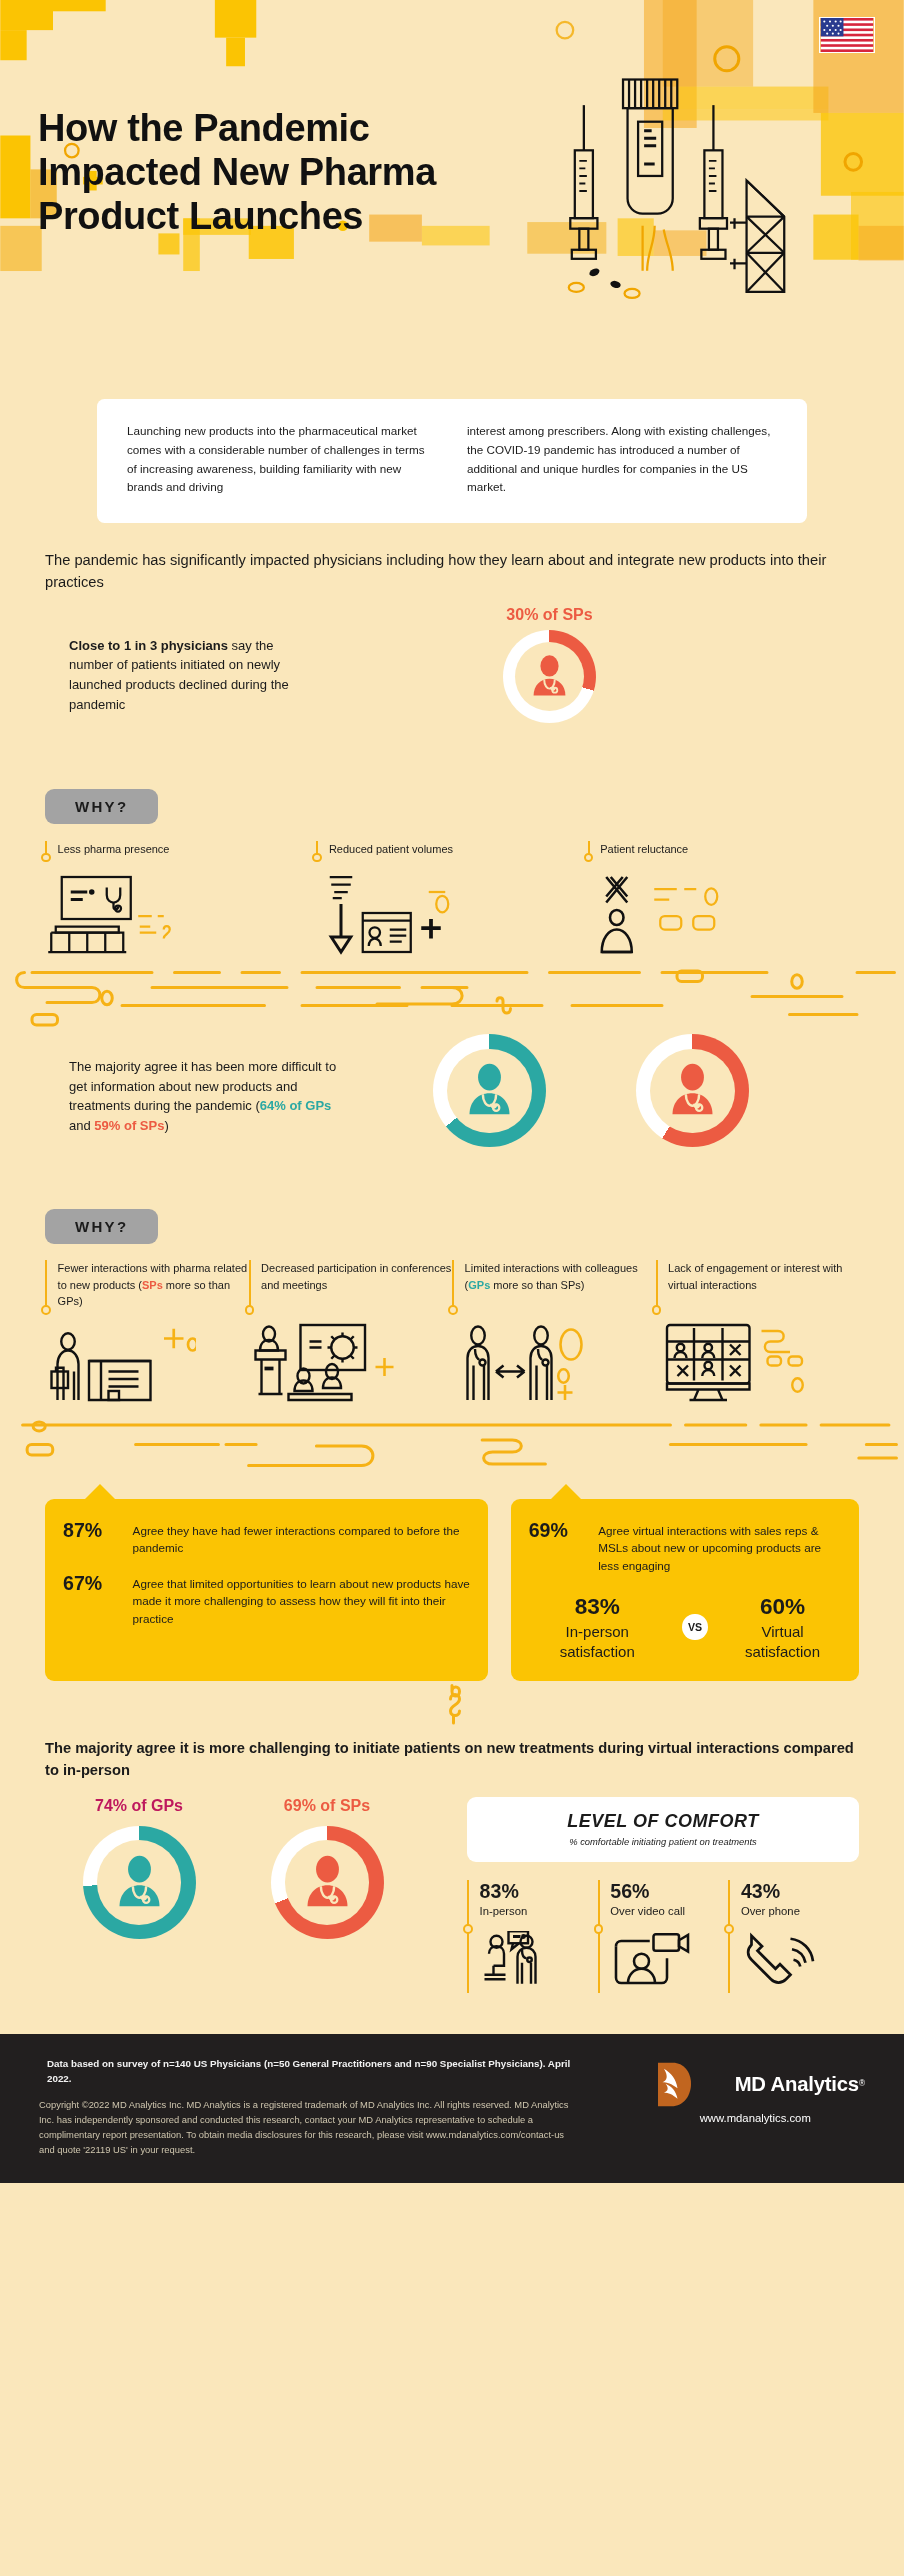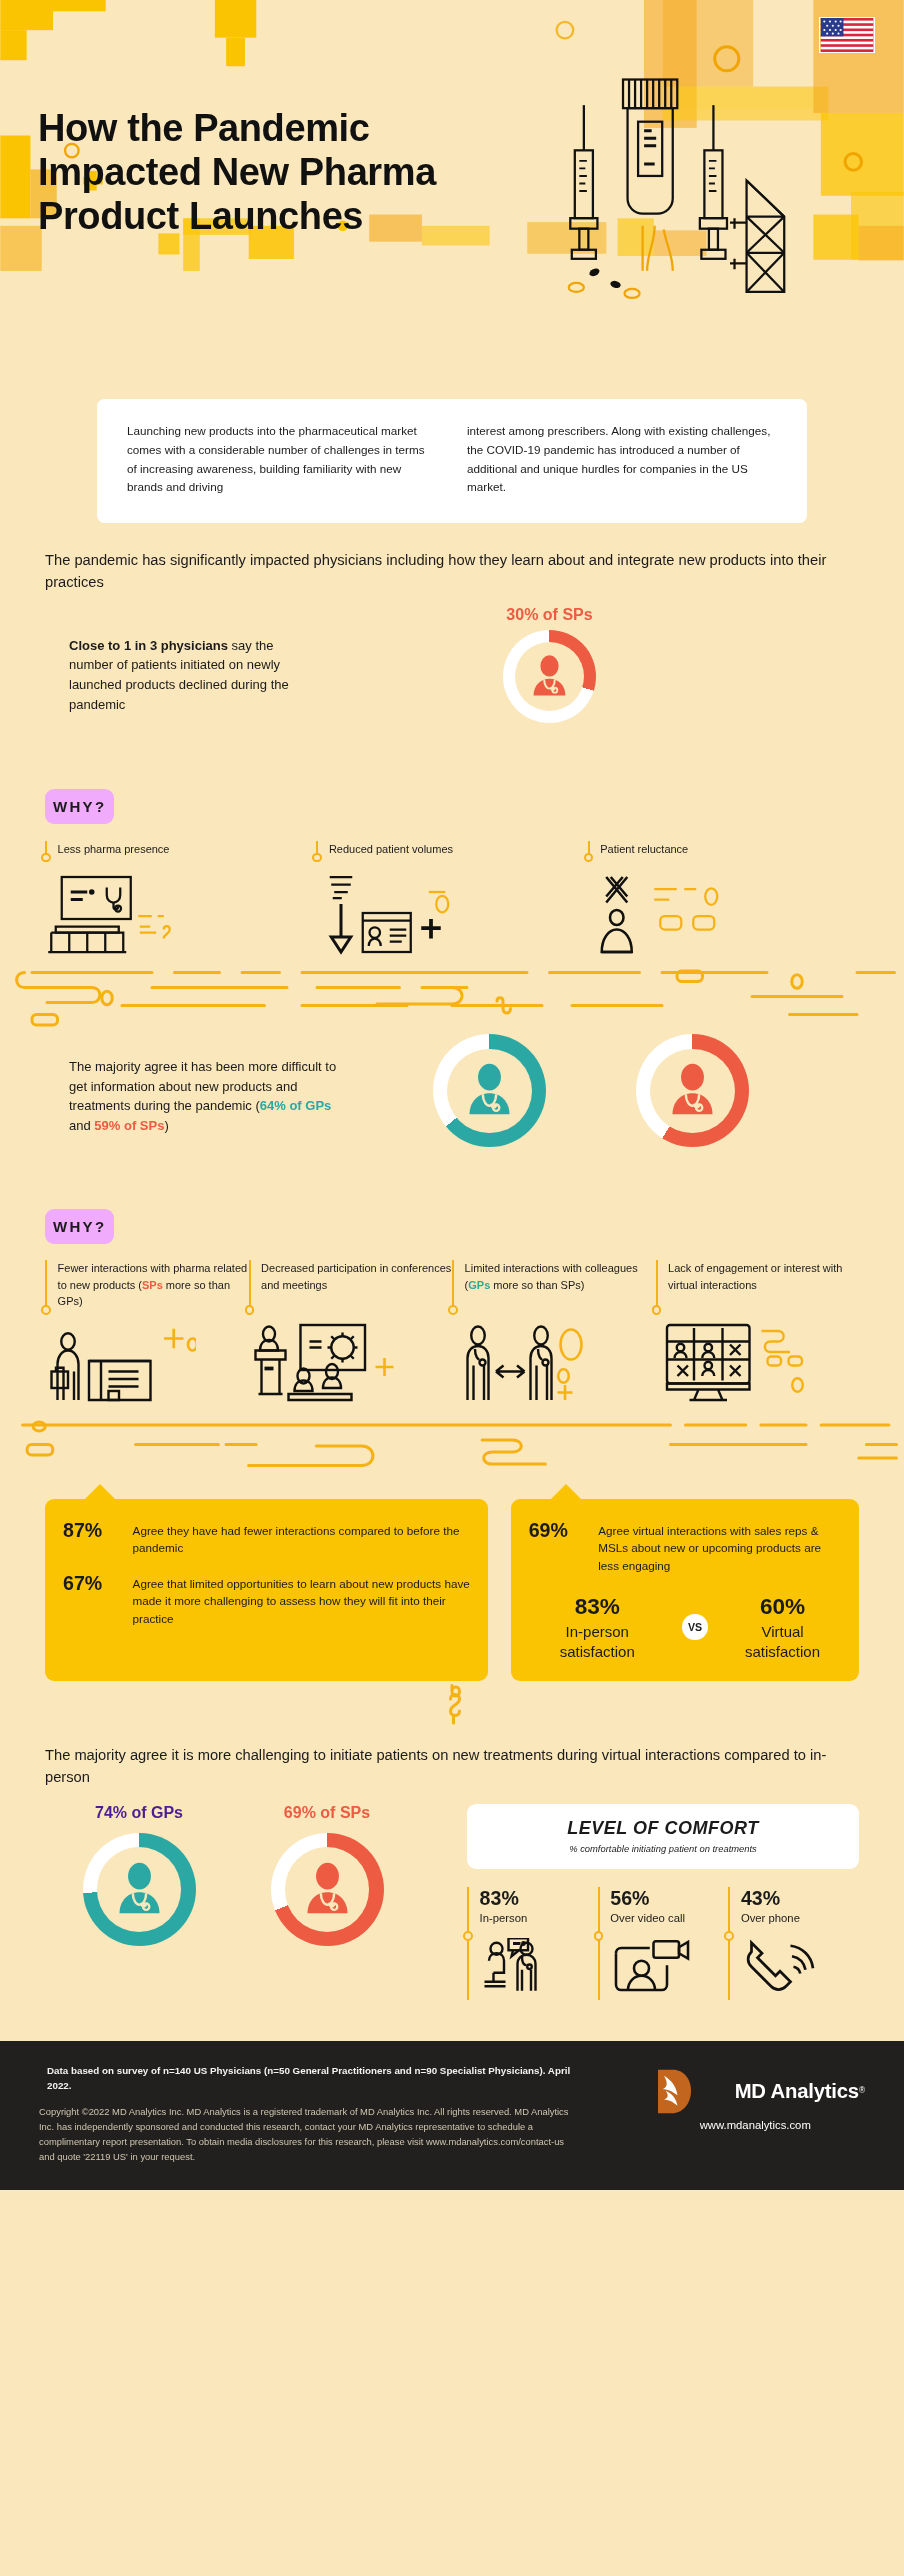--- a/index.html
+++ b/index.html
@@ -44,22 +44,22 @@
   .donut-item { width: 143px; text-align:center; }
   .donut-cap { font-size: 16px; font-weight: 800; margin-bottom: 6px; }
   .donut { width: 93px; height: 93px; border-radius: 50%; margin: 0 auto; position: relative; }
   .donut .hole { position:absolute; inset: 12px; background: #fae7bb; border-radius:50%;
                  display:flex; align-items:center; justify-content:center; }
   .donut.big { width: 113px; height: 113px; }
   .donut.big .hole { inset: 14.3px; }
 
   
   .why-badge {
-    display:inline-block; background:#f0abfc; border-radius: 9px;
-    padding: 9px 8px; font-size: 15px; font-weight: 800; letter-spacing: 2.3px;
+    display:inline-block; background:#a3a3a3; border-radius: 9px;
+    padding: 9px 30px; font-size: 15px; font-weight: 800; letter-spacing: 2.3px;
     margin: 10.6px 0 0 45px;
   }
 
   
   .why-cols { display:flex; margin: 16.6px 45px 0 45px; gap: 0; }
   .why-col { padding-left: 10.6px; border-left: 2.3px solid #f6b215; position: relative; }
   .why-col .dot { position:absolute; left:-6px; bottom:-5.3px; width:9.8px; height:9.8px;
                   border-radius:50%; background:#fae7bb; border:2.3px solid #f6b215; }
   .why-col .lbl { font-size: 11px; line-height: 1.5; }
   .why-col .lbl .teal { color:#2ba8a3; font-weight:800; }
@@ -561,26 +561,26 @@
   
   <svg width="904" height="45" viewBox="0 0 1200 60" style="display:block;">
     <g fill="none" stroke="#f6b215" stroke-width="4" stroke-linecap="round">
       <path d="M600 6v8c0 8 10 8 10 0s-10-8-10 0"></path>
       <path d="M598 24c0-8 12-8 12 0s-12 8-12 16 12 8 12 0"></path>
       <path d="M602 46v10"></path>
     </g>
   </svg>
 
   
-  <div class="sec-head" style="margin-top:18px;">The majority agree it is more challenging to initiate patients on new treatments during virtual interactions compared to in-person</div>
+  <div class="sec-head" style="margin-top:11px;font-weight:bold;">The majority agree it is more challenging to initiate patients on new treatments during virtual interactions compared to in-person</div>
 
   <div style="display:flex; margin: 16.6px 45px 0 45px; align-items:flex-start;">
     <div style="width:422px; display:flex;">
       <div class="donut-item" style="width:188px;">
-        <div class="donut-cap" style="color:#4c1d95;">74% of GPs</div>
+        <div class="donut-cap" style="color:#be185d;">74% of GPs</div>
         <div class="donut big" style="background:conic-gradient(#2ba8a3 0 74%, #ffffff 74% 100%); margin-top:10.6px;">
           <div class="hole">
             <svg width="59" height="59" viewBox="0 0 62 62">
               <ellipse cx="31" cy="17" rx="12" ry="14" fill="#2ba8a3"></ellipse>
               <path d="M10 56c0-13 9-22 21-22s21 9 21 22z" fill="#2ba8a3"></path>
               <path d="M24 35c0 8 4 12 7 12s7-4 7-12" fill="none" stroke="#fae7bb" stroke-width="2.6"></path>
               <path d="M38 45c0 5-5 5-5 0" fill="none" stroke="#fae7bb" stroke-width="2.6"></path>
               <circle cx="38" cy="49" r="3.3" fill="none" stroke="#fae7bb" stroke-width="2.4"></circle>
             </svg>
           </div>

